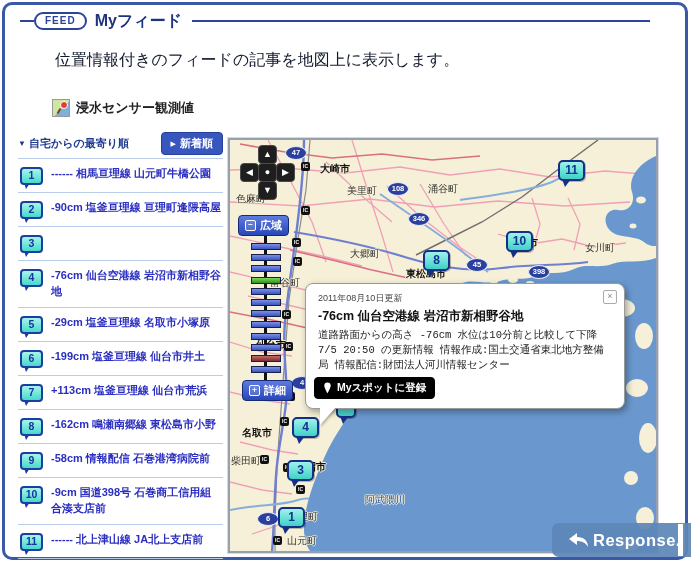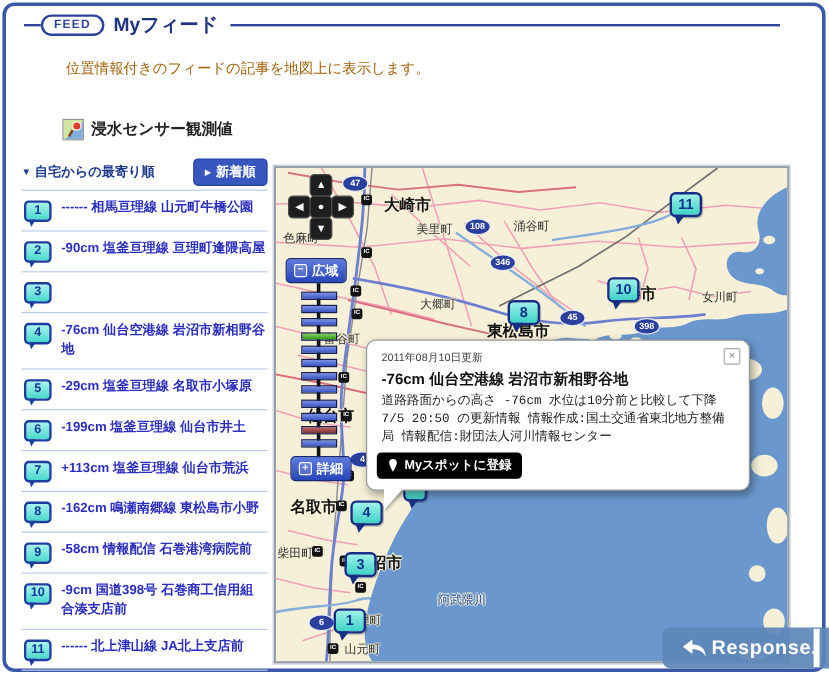--- a/index.html
+++ b/index.html
@@ -9,21 +9,21 @@
          border:3px solid #3A57A8;border-radius:10px;pointer-events:none;}
   
   .header{position:absolute;left:20px;top:10px;width:630px;height:22px;
           display:flex;align-items:center;}
   .hline{height:0;border-top:2px solid #2D449B;}
   .hline.short{width:14px;}
   .hline.grow{flex:1;margin-left:10px;}
   .badge{border:2px solid #2D449B;border-radius:10px;background:#fff;color:#2D449B;
          font-size:10px;font-weight:bold;letter-spacing:1px;padding:1px 9px;line-height:12px;}
   .ptitle{color:#20337E;font-size:16px;font-weight:bold;margin-left:8px;}
-  .desc{position:absolute;left:55px;top:48px;font-size:12px;color:#a16207;line-height:1.55;}
+  .desc{position:absolute;left:55px;top:48px;font-size:16px;color:#0f172a;line-height:1.55;}
   .feedrow{position:absolute;left:52px;top:99px;display:flex;align-items:center;gap:6px;text-align:center;}
   .feedrow .ttl{font-size:13px;font-weight:bold;color:#222;}
   .mapicon{width:16px;height:16px;border:1px solid #999;position:relative;display:inline-block;
            background:linear-gradient(135deg,#CFE6A0 0%,#CFE6A0 55%,#7FB0DC 55%,#7FB0DC 100%);}
   .mapicon::after{content:"";position:absolute;left:7px;top:1px;width:6px;height:6px;
            background:#E0402A;border-radius:50%;border:1px solid #fff;}
   .mapicon::before{content:"";position:absolute;left:5px;top:8px;width:2px;height:6px;
            background:#7A4020;transform:rotate(30deg);}
   
   .lpanel{position:absolute;left:18px;top:133px;width:205px;}
@@ -42,21 +42,21 @@
        color:#14379C;font-weight:bold;font-size:10.5px;line-height:13px;text-align:center;}
   .lmk::after{content:"";position:absolute;left:2px;bottom:-6px;width:0;height:0;
        border-left:2px solid transparent;border-right:4px solid transparent;border-top:6px solid #1B3FA0;}
   .ltx{font-size:11px;font-weight:bold;color:#2B2FC0;line-height:1.45;}
   
   .map{position:absolute;left:228px;top:138px;width:426px;height:411px;
        border:2px solid #97A1AE;outline:1px solid #D5DAE2;background:#F7F0D8;overflow:hidden;}
   .map svg.base{position:absolute;left:0;top:0;}
   .mlabel{position:absolute;white-space:nowrap;color:#333;font-size:10px;z-index:12;
         text-shadow:-1px 0 #F7F0D8,0 1px #F7F0D8,1px 0 #F7F0D8,0 -1px #F7F0D8;}
-  .mlabel.city{font-size:13px;font-weight:bold;color:#111;}
+  .mlabel.city{font-size:10px;font-weight:bold;color:#111;}
   .mlabel.river{color:#1F4FA0;margin-left:45px;}
   .shield{position:absolute;width:20px;height:12px;background:#2A3F9E;border:1px solid #E8ECF6;
         border-radius:50%;color:#fff;font-size:7.5px;font-weight:bold;text-align:center;
         line-height:12px;z-index:14;}
   .ic{position:absolute;width:9px;height:9px;background:#111;color:#fff;font-size:5px;
         font-weight:bold;text-align:center;line-height:9px;border-radius:2px;z-index:13;}
   .mmk{position:absolute;min-width:17px;padding:0 3px;height:17px;z-index:30;cursor:pointer;
        background:linear-gradient(#9FF2EA,#3ED2C6);border:2px solid #152F86;border-radius:5px;
        color:#12328F;font-weight:bold;font-size:12px;line-height:16px;text-align:center;
        box-shadow:1px 1px 0 rgba(0,0,0,.25);}
@@ -245,21 +245,21 @@
       <span class="mlabel city" style="left: 90px; top: 22px;">大崎市</span>
       <span class="mlabel town" style="left: 6px; top: 52px;">色麻町</span>
       <span class="mlabel town" style="left: 117px; top: 44px;">美里町</span>
       <span class="mlabel town" style="left: 198px; top: 42px;">涌谷町</span>
       <span class="mlabel town" style="left: 120px; top: 107px;">大郷町</span>
       <span class="mlabel town" style="left: 355px; top: 101px;">女川町</span>
       <span class="mlabel city" style="left: 278px; top: 96px;">石巻市</span>
       <span class="mlabel city" style="left: 176px; top: 127px;">東松島市</span>
       <span class="mlabel town" style="left: 40px; top: 136px;">富谷町</span>
       <span class="mlabel city" style="left: 26px; top: 198px;">仙台市</span>
-      <span class="mlabel city" style="left: 12px; top: 274px;">名取市</span>
+      <span class="mlabel city" style="left: 12px; top: 286px;">名取市</span>
       <span class="mlabel town" style="left: 1px; top: 314px;">柴田町</span>
       <span class="mlabel city" style="left: 66px; top: 320px;">岩沼市</span>
       <span class="mlabel river" style="left: 90px; top: 353px;">阿武隈川</span>
       <span class="mlabel town" style="left: 58px; top: 370px;">亘理町</span>
       <span class="mlabel town" style="left: 57px; top: 394px;">山元町</span>
     </div>
   <div id="map-shields">
       <span class="shield" style="left: 55px; top: 6px;">47</span>
       <span class="shield" style="left: 157px; top: 42px;">108</span>
       <span class="shield" style="left: 178px; top: 72px;">346</span>

